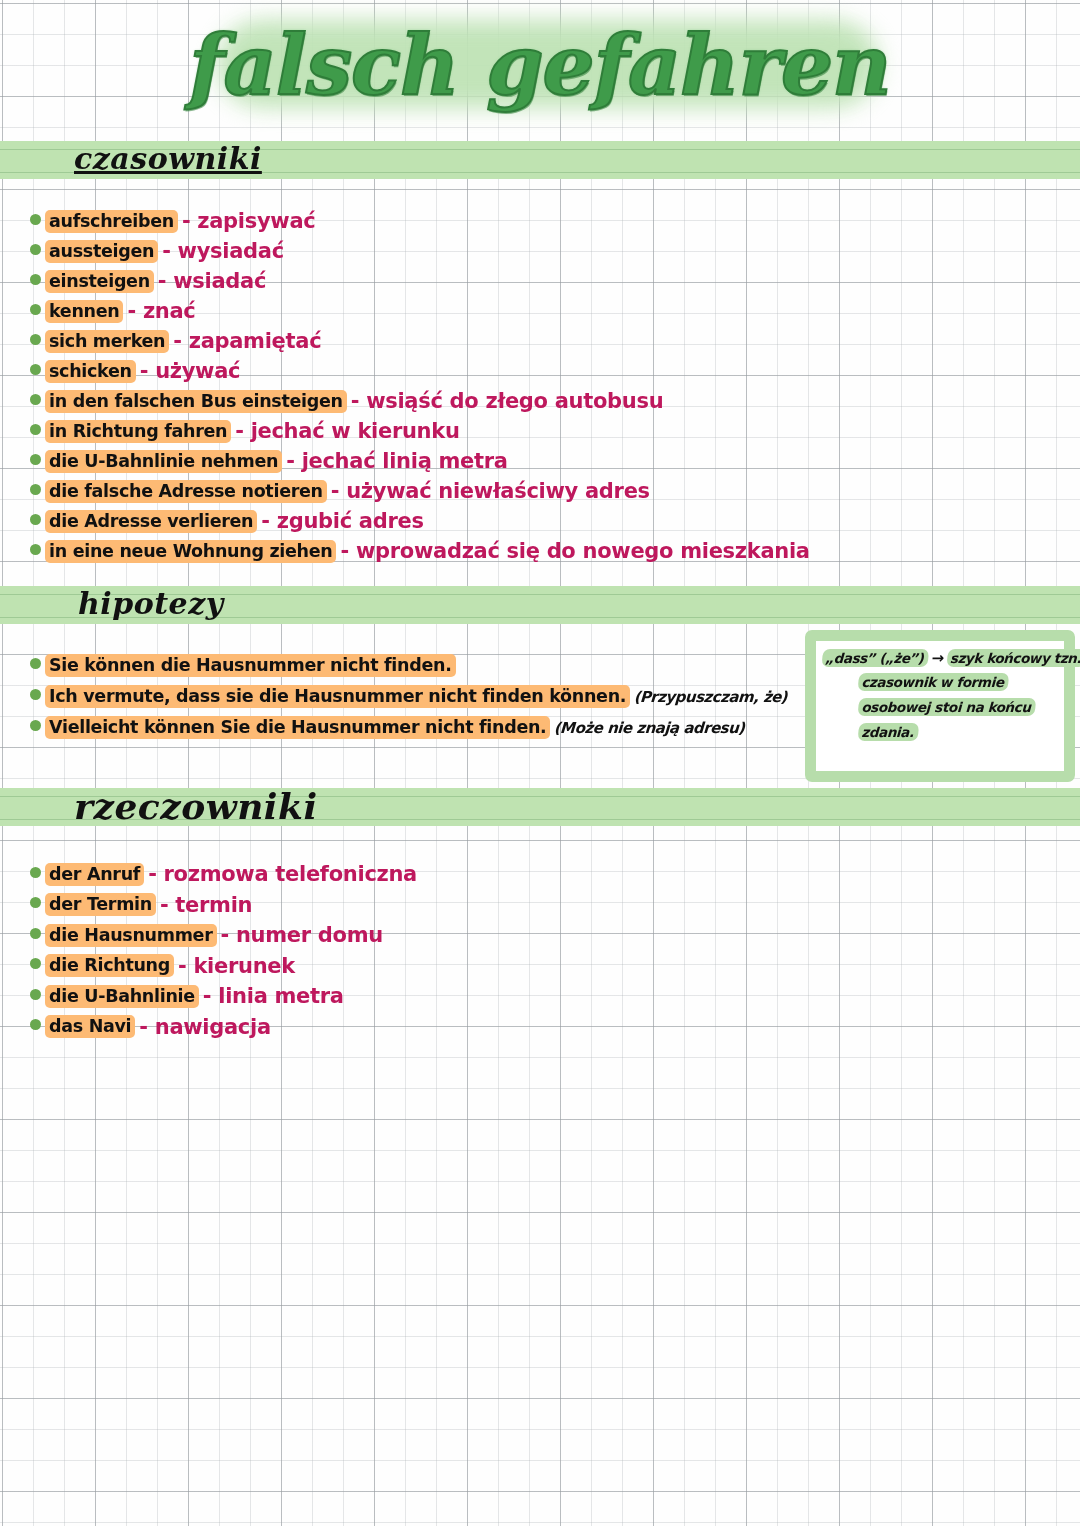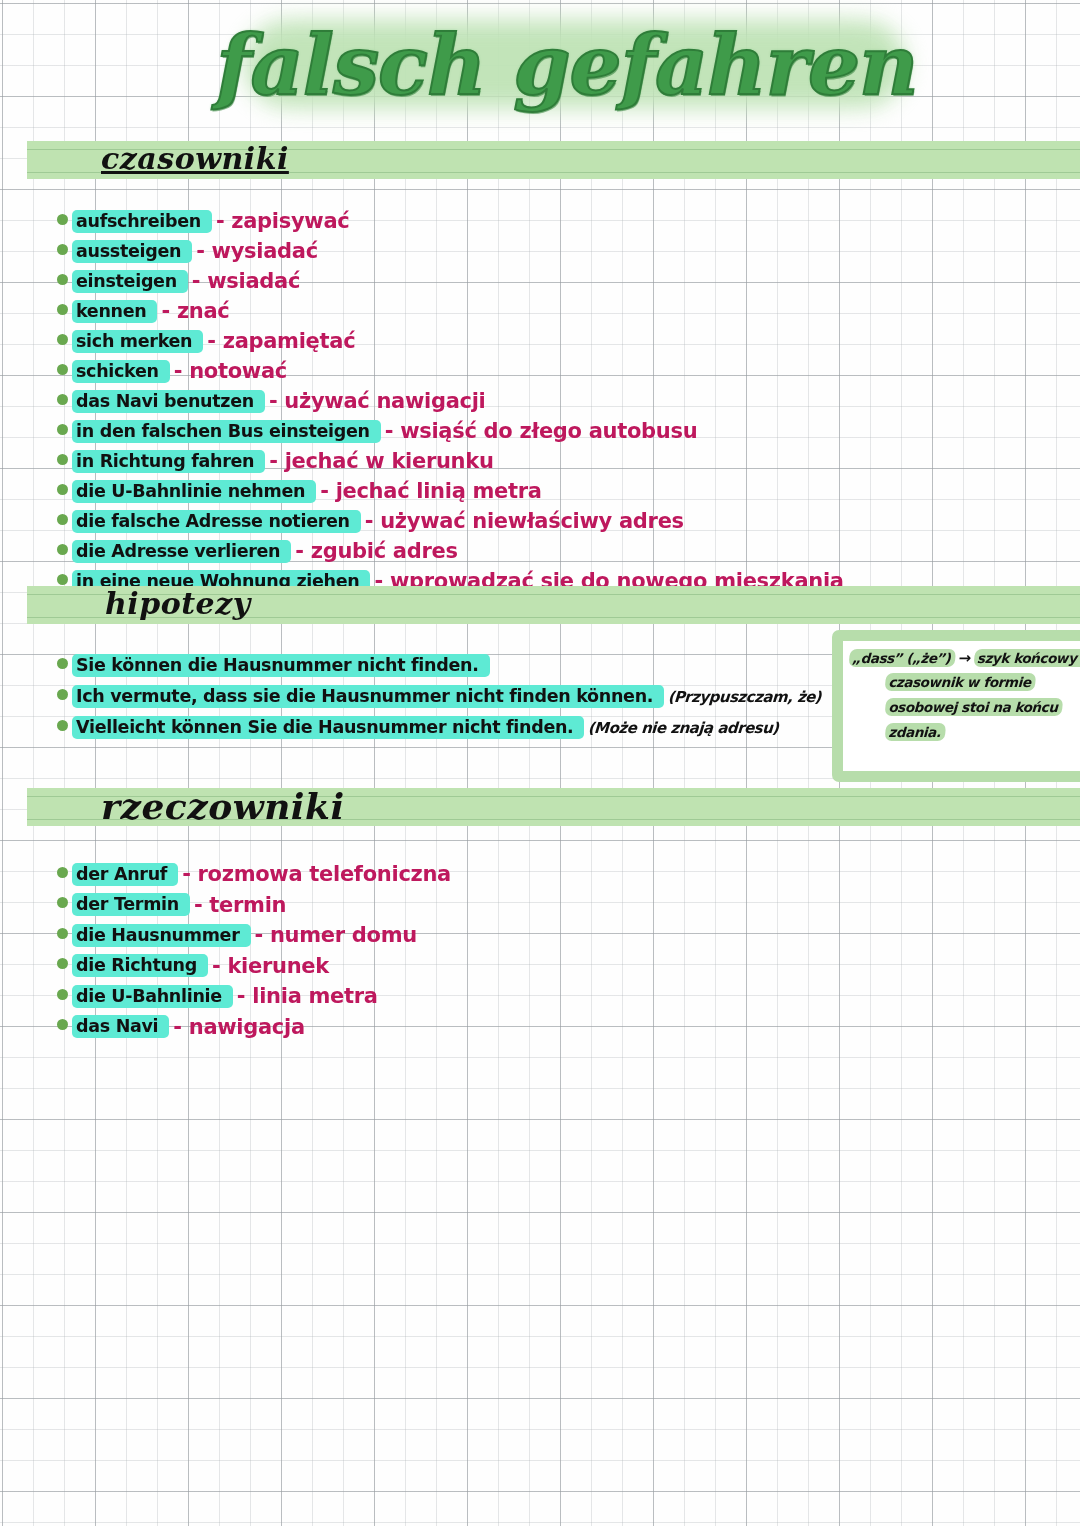--- a/index.html
+++ b/index.html
@@ -38,21 +38,20 @@
         rgba(170,175,180,0.30) 0px, rgba(170,175,180,0.30) 1px,
         rgba(0,0,0,0) 1px, rgba(0,0,0,0) 31px);
     background-position: 2px 3px, 2px 3px, 2px 3px, 2px 3px;
     z-index: 0;
   }
 
   #sheet {
     position: absolute;
     inset: 0;
     z-index: 2;
-    margin-left: 27px;
   }
 
   
   #title-wrap {
     position: absolute;
     left: 0;
     top: 6px;
     width: 1080px;
     height: 118px;
     text-align: center;
@@ -125,23 +124,23 @@
     height: 11px;
     border-radius: 50%;
     background: #69a84f;
     vertical-align: middle;
     margin-right: 4px;
     position: relative;
     top: -2px;
   }
   .de {
     display: inline-block;
-    background: #5eead4;
+    background: #fdba74;
     border-radius: 5px;
-    padding: 1px 11px 2px 4px;
+    padding: 1px 4px 2px 4px;
     color: #111111;
     font-family: "DejaVu Sans", sans-serif;
     font-weight: bold;
     font-size: 17.5px;
     letter-spacing: -.3px;
     vertical-align: middle;
   }
   .pl {
     display: inline-block;
     color: #be185d;
@@ -242,24 +241,21 @@
     <div class="row">
       <span class="bullet"></span><span class="de">einsteigen</span><span class="pl">- wsiadać</span>
     </div>
     <div class="row">
       <span class="bullet"></span><span class="de">kennen</span><span class="pl">- znać</span>
     </div>
     <div class="row">
       <span class="bullet"></span><span class="de">sich merken</span><span class="pl">- zapamiętać</span>
     </div>
     <div class="row">
-      <span class="bullet"></span><span class="de">schicken</span><span class="pl">- notować</span>
-    </div>
-    <div class="row">
-      <span class="bullet"></span><span class="de">das Navi benutzen</span><span class="pl">- używać nawigacji</span>
+      <span class="bullet"></span><span class="de">schicken</span><span class="pl">- używać</span>
     </div>
     <div class="row">
       <span class="bullet"></span><span class="de">in den falschen Bus einsteigen</span><span class="pl">- wsiąść do złego autobusu</span>
     </div>
     <div class="row">
       <span class="bullet"></span><span class="de">in Richtung fahren</span><span class="pl">- jechać w kierunku</span>
     </div>
     <div class="row">
       <span class="bullet"></span><span class="de">die U-Bahnlinie nehmen</span><span class="pl">- jechać linią metra</span>
     </div>

